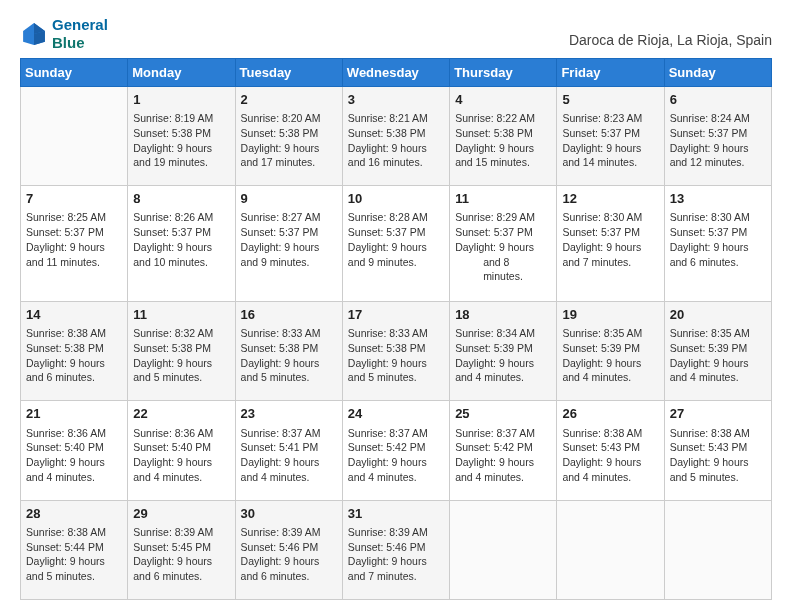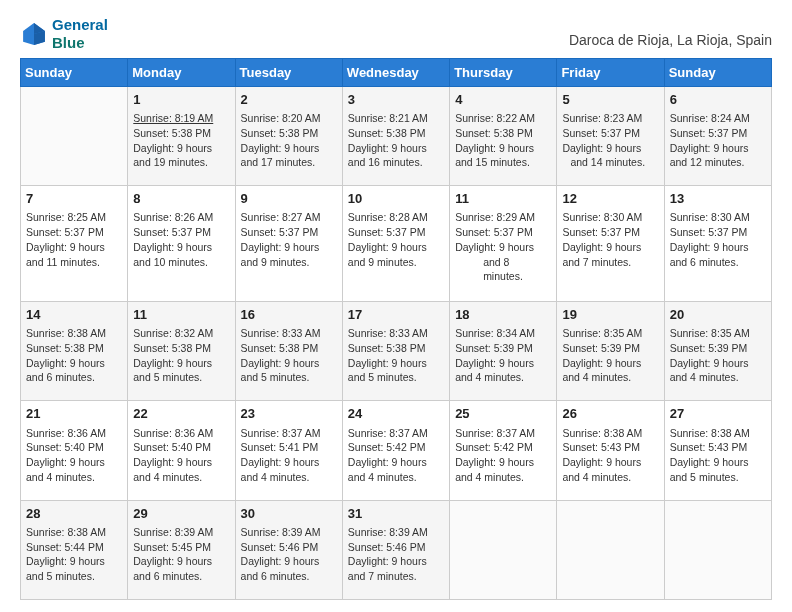--- a/index.html
+++ b/index.html
@@ -119,21 +119,21 @@
           <th>Thursday</th>
           <th>Friday</th>
           <th>Sunday</th>
         </tr>
     </thead>
     <tbody id="calendar-body">
     <tr>
           <td class="empty"></td>
           <td class="row-shade">
             <span class="day-num">1</span>
-            <span style="display: block; text-decoration: underline;">Sunrise: 8:19 AM</span>
+            <span style="display: block;">Sunrise: 8:19 AM</span>
             <span style="display: block;">Sunset: 5:38 PM</span>
             <span style="display: block;">Daylight: 9 hours</span>
             <span style="display: block;">and 19 minutes.</span>
           </td>
           <td class="row-shade">
             <span class="day-num">2</span>
             <span style="display: block;">Sunrise: 8:20 AM</span>
             <span style="display: block;">Sunset: 5:38 PM</span>
             <span style="display: block;">Daylight: 9 hours</span>
             <span style="display: block;">and 17 minutes.</span>
@@ -150,21 +150,21 @@
             <span style="display: block;">Sunrise: 8:22 AM</span>
             <span style="display: block;">Sunset: 5:38 PM</span>
             <span style="display: block;">Daylight: 9 hours</span>
             <span style="display: block;">and 15 minutes.</span>
           </td>
           <td class="row-shade">
             <span class="day-num">5</span>
             <span style="display: block;">Sunrise: 8:23 AM</span>
             <span style="display: block;">Sunset: 5:37 PM</span>
             <span style="display: block;">Daylight: 9 hours</span>
-            <span style="display: block; margin-left: 8px;">and 14 minutes.</span>
+            <span style="display: block;">and 14 minutes.</span>
           </td>
           <td class="row-shade">
             <span class="day-num">6</span>
             <span style="display: block;">Sunrise: 8:24 AM</span>
             <span style="display: block;">Sunset: 5:37 PM</span>
             <span style="display: block;">Daylight: 9 hours</span>
             <span style="display: block;">and 12 minutes.</span>
           </td>
         </tr>
         <tr>

